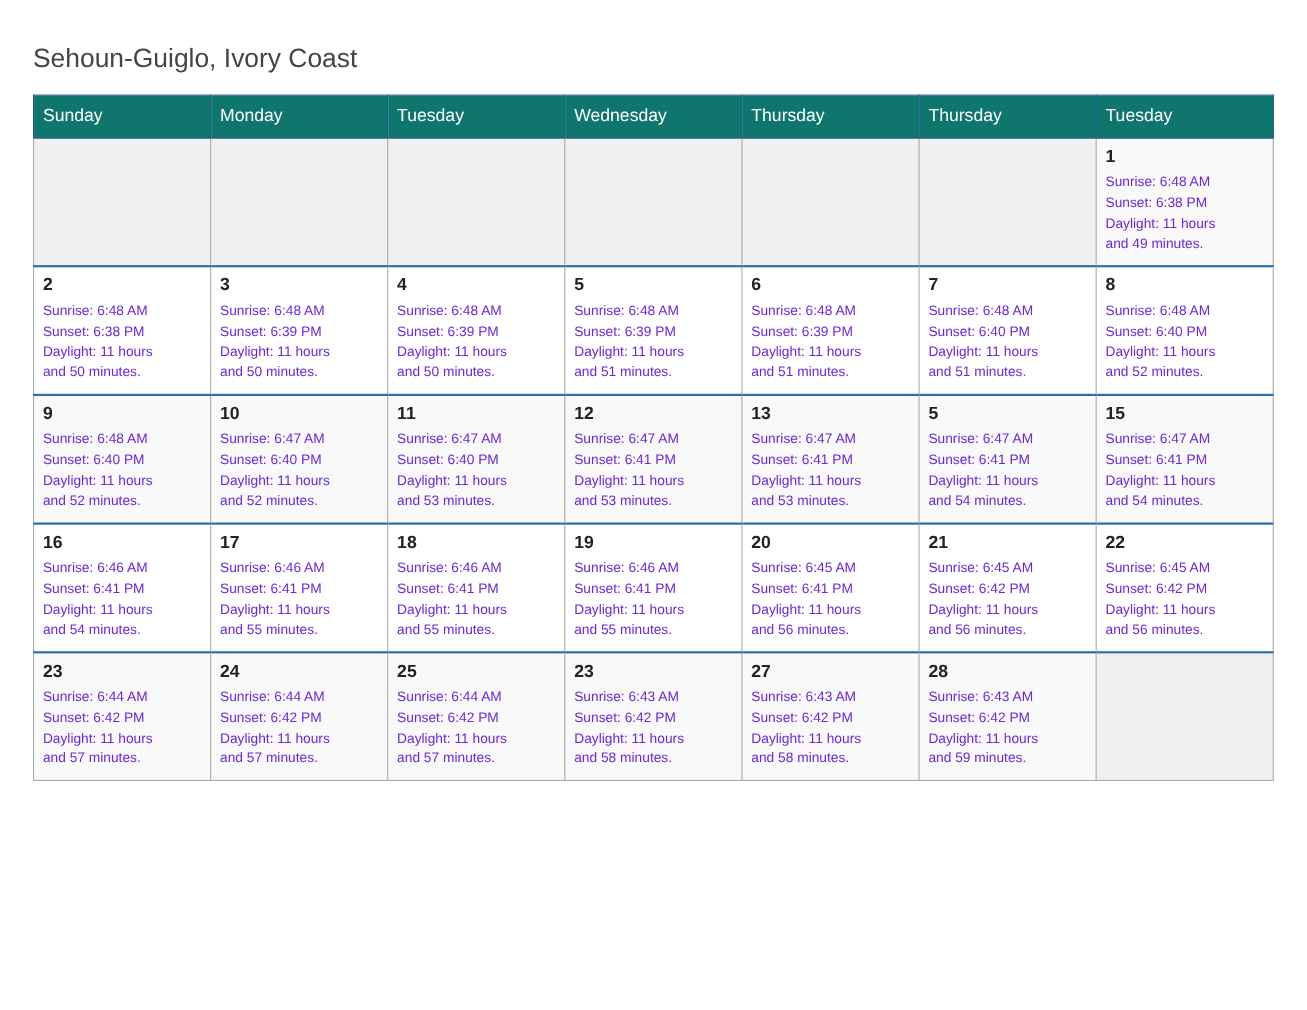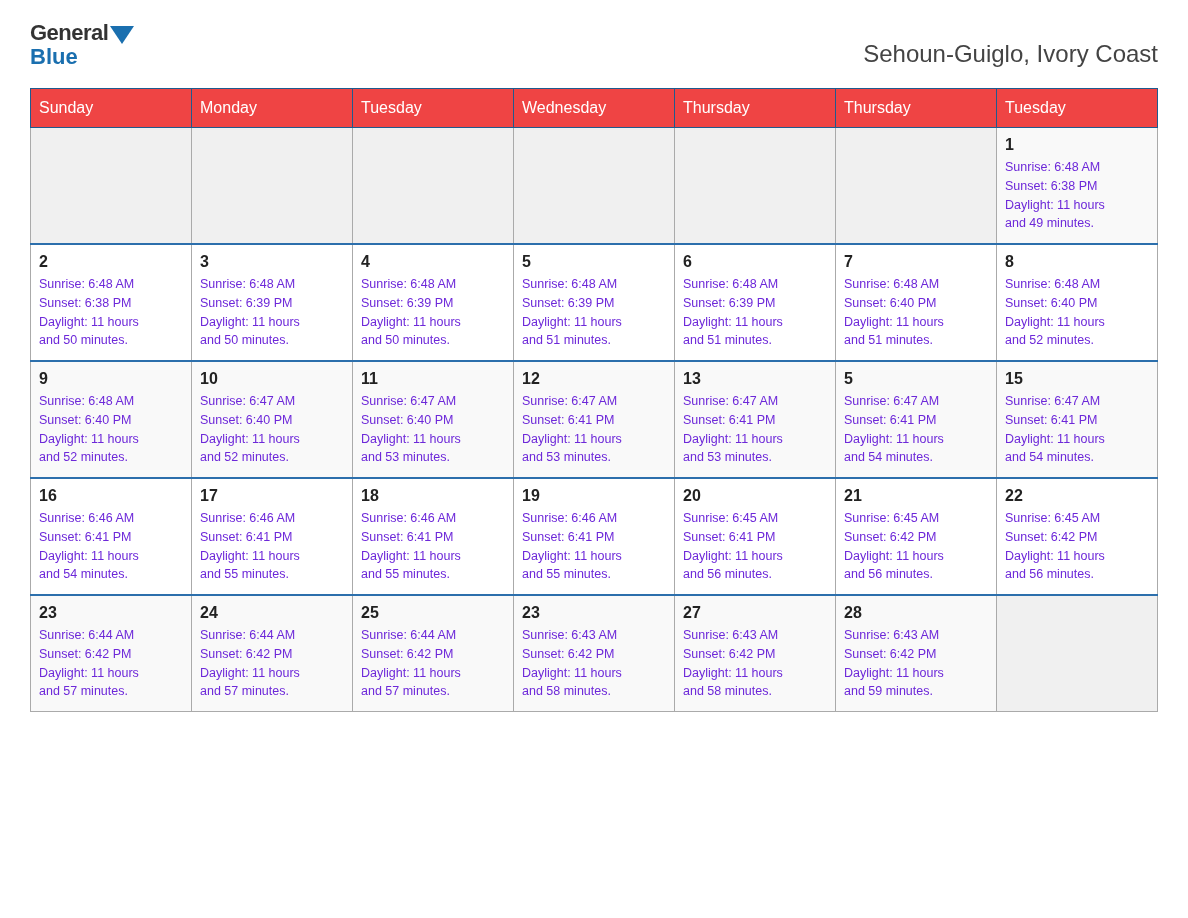--- a/index.html
+++ b/index.html
@@ -60,21 +60,21 @@
       font-weight: normal;
       color: #444;
       margin-top: 20px;
     }
     .calendar {
       width: 100%;
       border-collapse: collapse;
       border: 1px solid #999;
     }
     .calendar thead tr th {
-      background-color: #ef4444;
+      background-color: #0f766e;
       color: #fff;
       font-size: 16px;
       font-weight: normal;
       padding: 10px 8px;
       text-align: left;
       border: 1px solid #1f5a8e;
     }
     .calendar tbody tr td {
       vertical-align: top;
       padding: 8px 8px 10px 8px;
@@ -107,27 +107,20 @@
       background: #f0f0f0 !important;
     }
     .row-border td {
       border-top: 2px solid #2c6fac !important;
     }
   </style>
 </head>
 <body>
 
 <div class="header">
-  <div class="logo">
-    <div class="logo-top">
-      <span class="logo-general">General</span>
-      <div class="logo-arrow"></div>
-    </div>
-    <span class="logo-blue">Blue</span>
-  </div>
   <div class="title-block">
     <h2>Sehoun-Guiglo, Ivory Coast</h2>
   </div>
 </div>
 
 <table class="calendar">
   <thead>
     <tr>
     <th>Sunday</th>
         <th>Monday</th>

